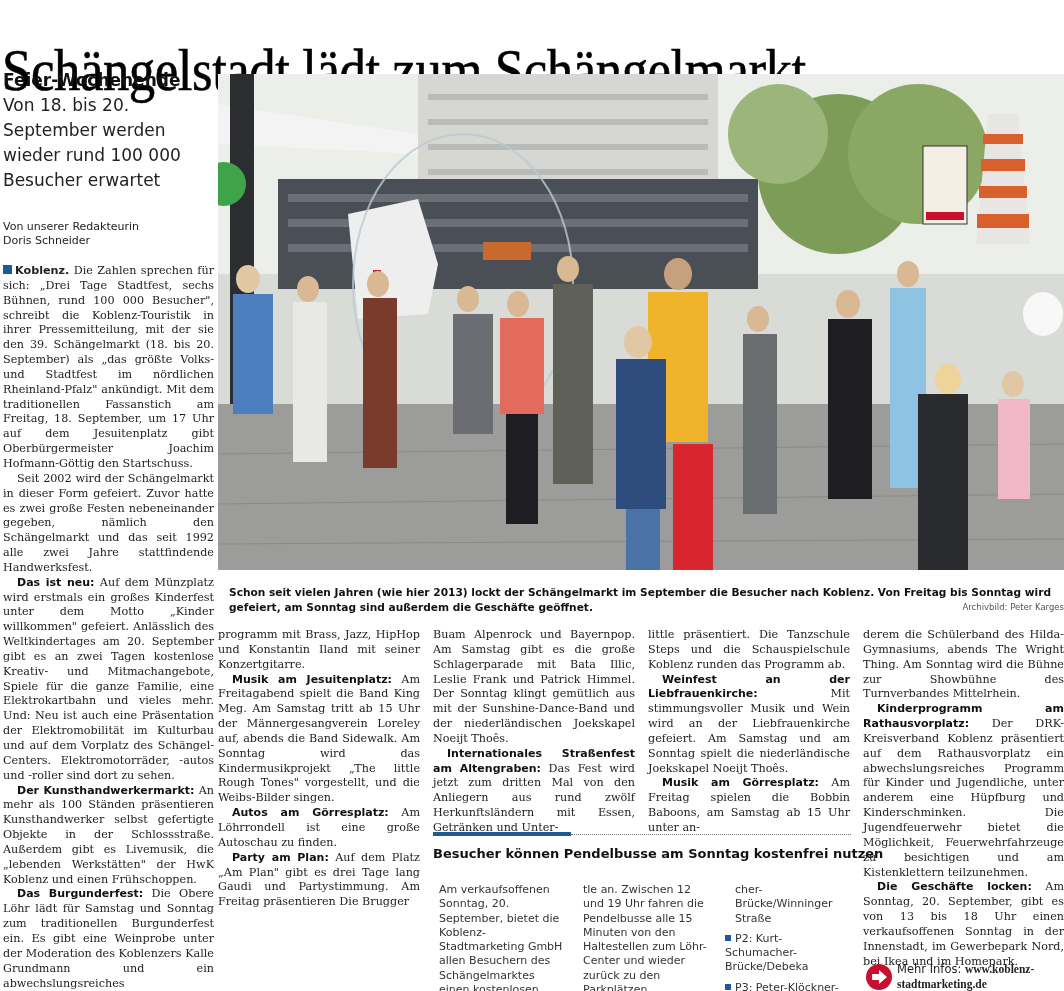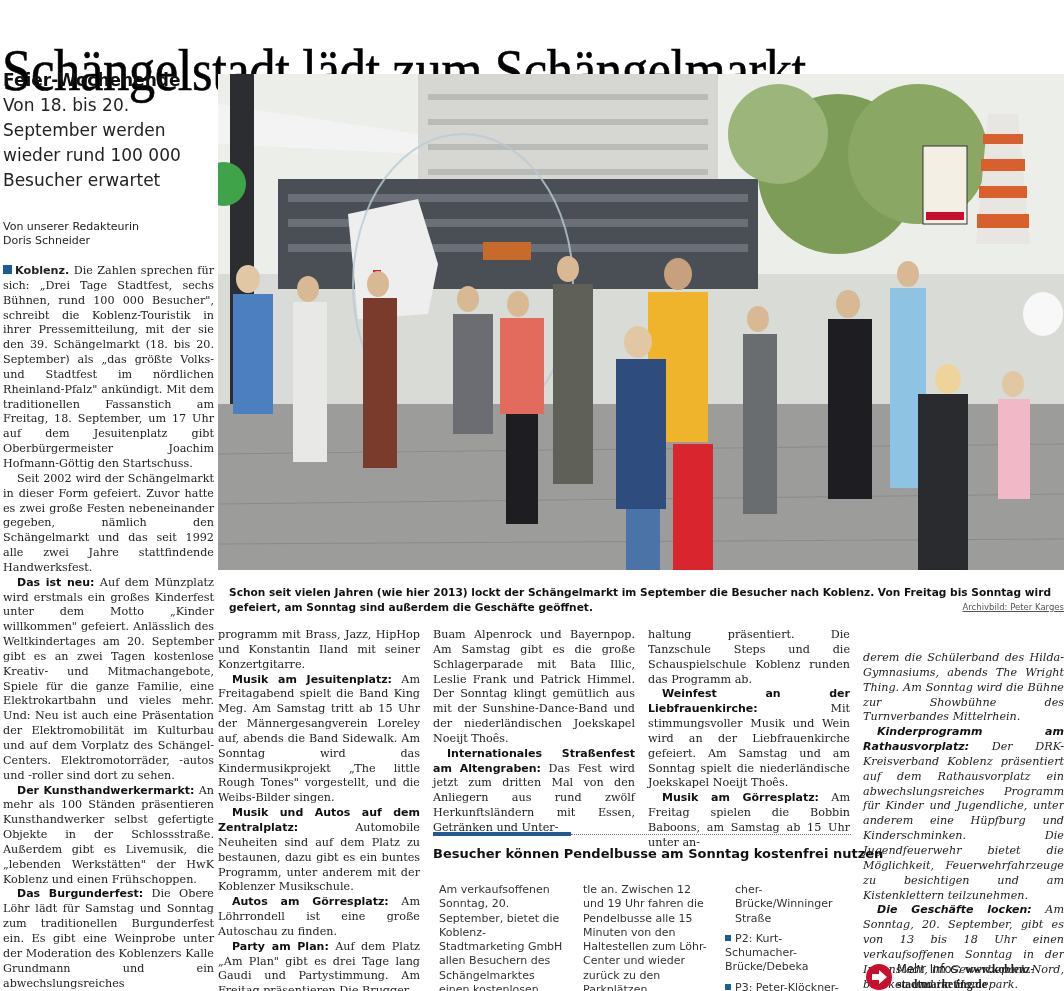--- a/index.html
+++ b/index.html
@@ -11,24 +11,24 @@
   .col { position:absolute; font-family:"DejaVu Serif", serif; font-size:11.2px; line-height:14.85px; color:#222; text-align:justify; hyphens:manual; }
   .col p { margin:0; text-indent:14px; }
   .col p.first { text-indent:0; }
   .col .sub { font-family:"DejaVu Sans", sans-serif; font-weight:bold; font-size:11px; color:#111; }
   .dateline { font-family:"DejaVu Sans", sans-serif; font-weight:bold; }
   .blue-sq { display:inline-block; width:9px; height:9px; background:#1a5b9a; margin-right:3px; vertical-align:0px; }
   .col1 { left:3px; top:264px; width:211px; }
   .col2 { left:218px; top:628px; width:202px; }
   .col3 { left:433px; top:628px; width:202px; }
   .col4 { left:648px; top:628px; width:202px; }
-  .col5 { left:863px; top:651px; width:201px;font-style:italic; }
+  .col5 { left:863px; top:628px; width:201px; }
   .photo { position:absolute; left:218px; top:74px; width:846px; height:496px; overflow:hidden; background:#c9ccc7; }
   .caption { position:absolute; left:229px; top:585px; width:835px; font-family:"DejaVu Sans", sans-serif; font-weight:bold; font-size:10.6px; line-height:15px; color:#111; }
-  .credit { position:absolute; right:0px; top:602px; font-family:"DejaVu Sans", sans-serif; font-size:8.5px; color:#555;text-decoration:underline; }
+  .credit { position:absolute; right:0px; top:602px; font-family:"DejaVu Sans", sans-serif; font-size:8.5px; color:#555; }
   .box-bar { position:absolute; left:433px; top:832px; width:138px; height:4px; background:#1e5a96; }
   .box-rule { position:absolute; left:571px; top:834px; width:280px; border-top:1px dotted #777; }
   .box-title { position:absolute; left:433px; top:846px; font-family:"DejaVu Sans", sans-serif; font-weight:bold; font-size:13px; color:#111; white-space:nowrap; }
   .boxcol { position:absolute; font-family:"DejaVu Sans", sans-serif; font-size:11px; line-height:14.3px; color:#333; width:140px; }
   .boxcol p { margin:6px; }
   .bc1 { left:433px; top:877px; }
   .bc2 { left:577px; top:877px; }
   .bc3 { left:719px; top:877px; }
   .bullet { display:inline-block; width:6px; height:6px; background:#1a5b9a; margin-right:4px; vertical-align:1px; }
   .more { position:absolute; left:866px; top:962px; width:200px; font-family:"DejaVu Sans", sans-serif; font-size:11.5px; line-height:15px; color:#222; }
@@ -143,32 +143,31 @@
     </g>
   </svg>
 </div>
 
 <div class="caption">Schon seit vielen Jahren (wie hier 2013) lockt der Schängelmarkt im September die Besucher nach Koblenz. Von Freitag bis Sonntag wird gefeiert, am Sonntag sind außerdem die Geschäfte geöffnet.</div>
 <div class="credit">Archivbild: Peter Karges</div>
 
 <div class="col col2">
   <p class="first">programm mit Brass, Jazz, HipHop und Konstantin Iland mit seiner Konzertgitarre.</p>
   <p><span class="sub">Musik am Jesuitenplatz:</span><span> Am Freitagabend spielt die Band King Meg. Am Samstag tritt ab 15 Uhr der Männergesangverein Loreley auf, abends die Band Sidewalk. Am Sonntag wird das Kindermusikprojekt „The little Rough Tones" vorgestellt, und die Weibs-Bilder singen.</span></p>
-  <p><span class="sub">Musik und Autos auf dem Zentralplatz:</span><span> Automobile Neuheiten sind auf dem Platz zu bestaunen, dazu gibt es ein buntes Programm, unter anderem mit der Koblenzer Musikschule.</span></p>
   <p><span class="sub">Autos am Görresplatz:</span><span> Am Löhrrondell ist eine große Autoschau zu finden.</span></p>
   <p><span class="sub">Party am Plan:</span><span> Auf dem Platz „Am Plan" gibt es drei Tage lang Gaudi und Partystimmung. Am Freitag präsentieren Die Brugger</span></p>
 </div>
 
 <div class="col col3">
   <p class="first">Buam Alpenrock und Bayernpop. Am Samstag gibt es die große Schlagerparade mit Bata Illic, Leslie Frank und Patrick Himmel. Der Sonntag klingt gemütlich aus mit der Sunshine-Dance-Band und der niederländischen Joekskapel Noeijt Thoês.</p>
   <p><span class="sub">Internationales Straßenfest am Altengraben:</span><span> Das Fest wird jetzt zum dritten Mal von den Anliegern aus rund zwölf Herkunftsländern mit Essen, Getränken und Unter-</span></p>
 </div>
 
 <div class="col col4">
-  <p class="first">haltung präsentiert. Die Tanzschule Steps und die Schauspielschule Koblenz runden das Programm ab.</p>
+  <p class="first">little präsentiert. Die Tanzschule Steps und die Schauspielschule Koblenz runden das Programm ab.</p>
   <p><span class="sub">Weinfest an der Liebfrauenkirche:</span><span> Mit stimmungsvoller Musik und Wein wird an der Liebfrauenkirche gefeiert. Am Samstag und am Sonntag spielt die niederländische Joekskapel Noeijt Thoês.</span></p>
   <p><span class="sub">Musik am Görresplatz:</span><span> Am Freitag spielen die Bobbin Baboons, am Samstag ab 15 Uhr unter an-</span></p>
 </div>
 
 <div class="col col5">
   <p class="first">derem die Schülerband des Hilda-Gymnasiums, abends The Wright Thing. Am Sonntag wird die Bühne zur Showbühne des Turnverbandes Mittelrhein.</p>
   <p><span class="sub">Kinderprogramm am Rathausvorplatz:</span><span> Der DRK-Kreisverband Koblenz präsentiert auf dem Rathausvorplatz ein abwechslungsreiches Programm für Kinder und Jugendliche, unter anderem eine Hüpfburg und Kinderschminken. Die Jugendfeuerwehr bietet die Möglichkeit, Feuerwehrfahrzeuge zu besichtigen und am Kistenklettern teilzunehmen.</span></p>
   <p><span class="sub">Die Geschäfte locken:</span><span> Am Sonntag, 20. September, gibt es von 13 bis 18 Uhr einen verkaufsoffenen Sonntag in der Innenstadt, im Gewerbepark Nord, bei Ikea und im Homepark.</span></p>
 </div>
 

